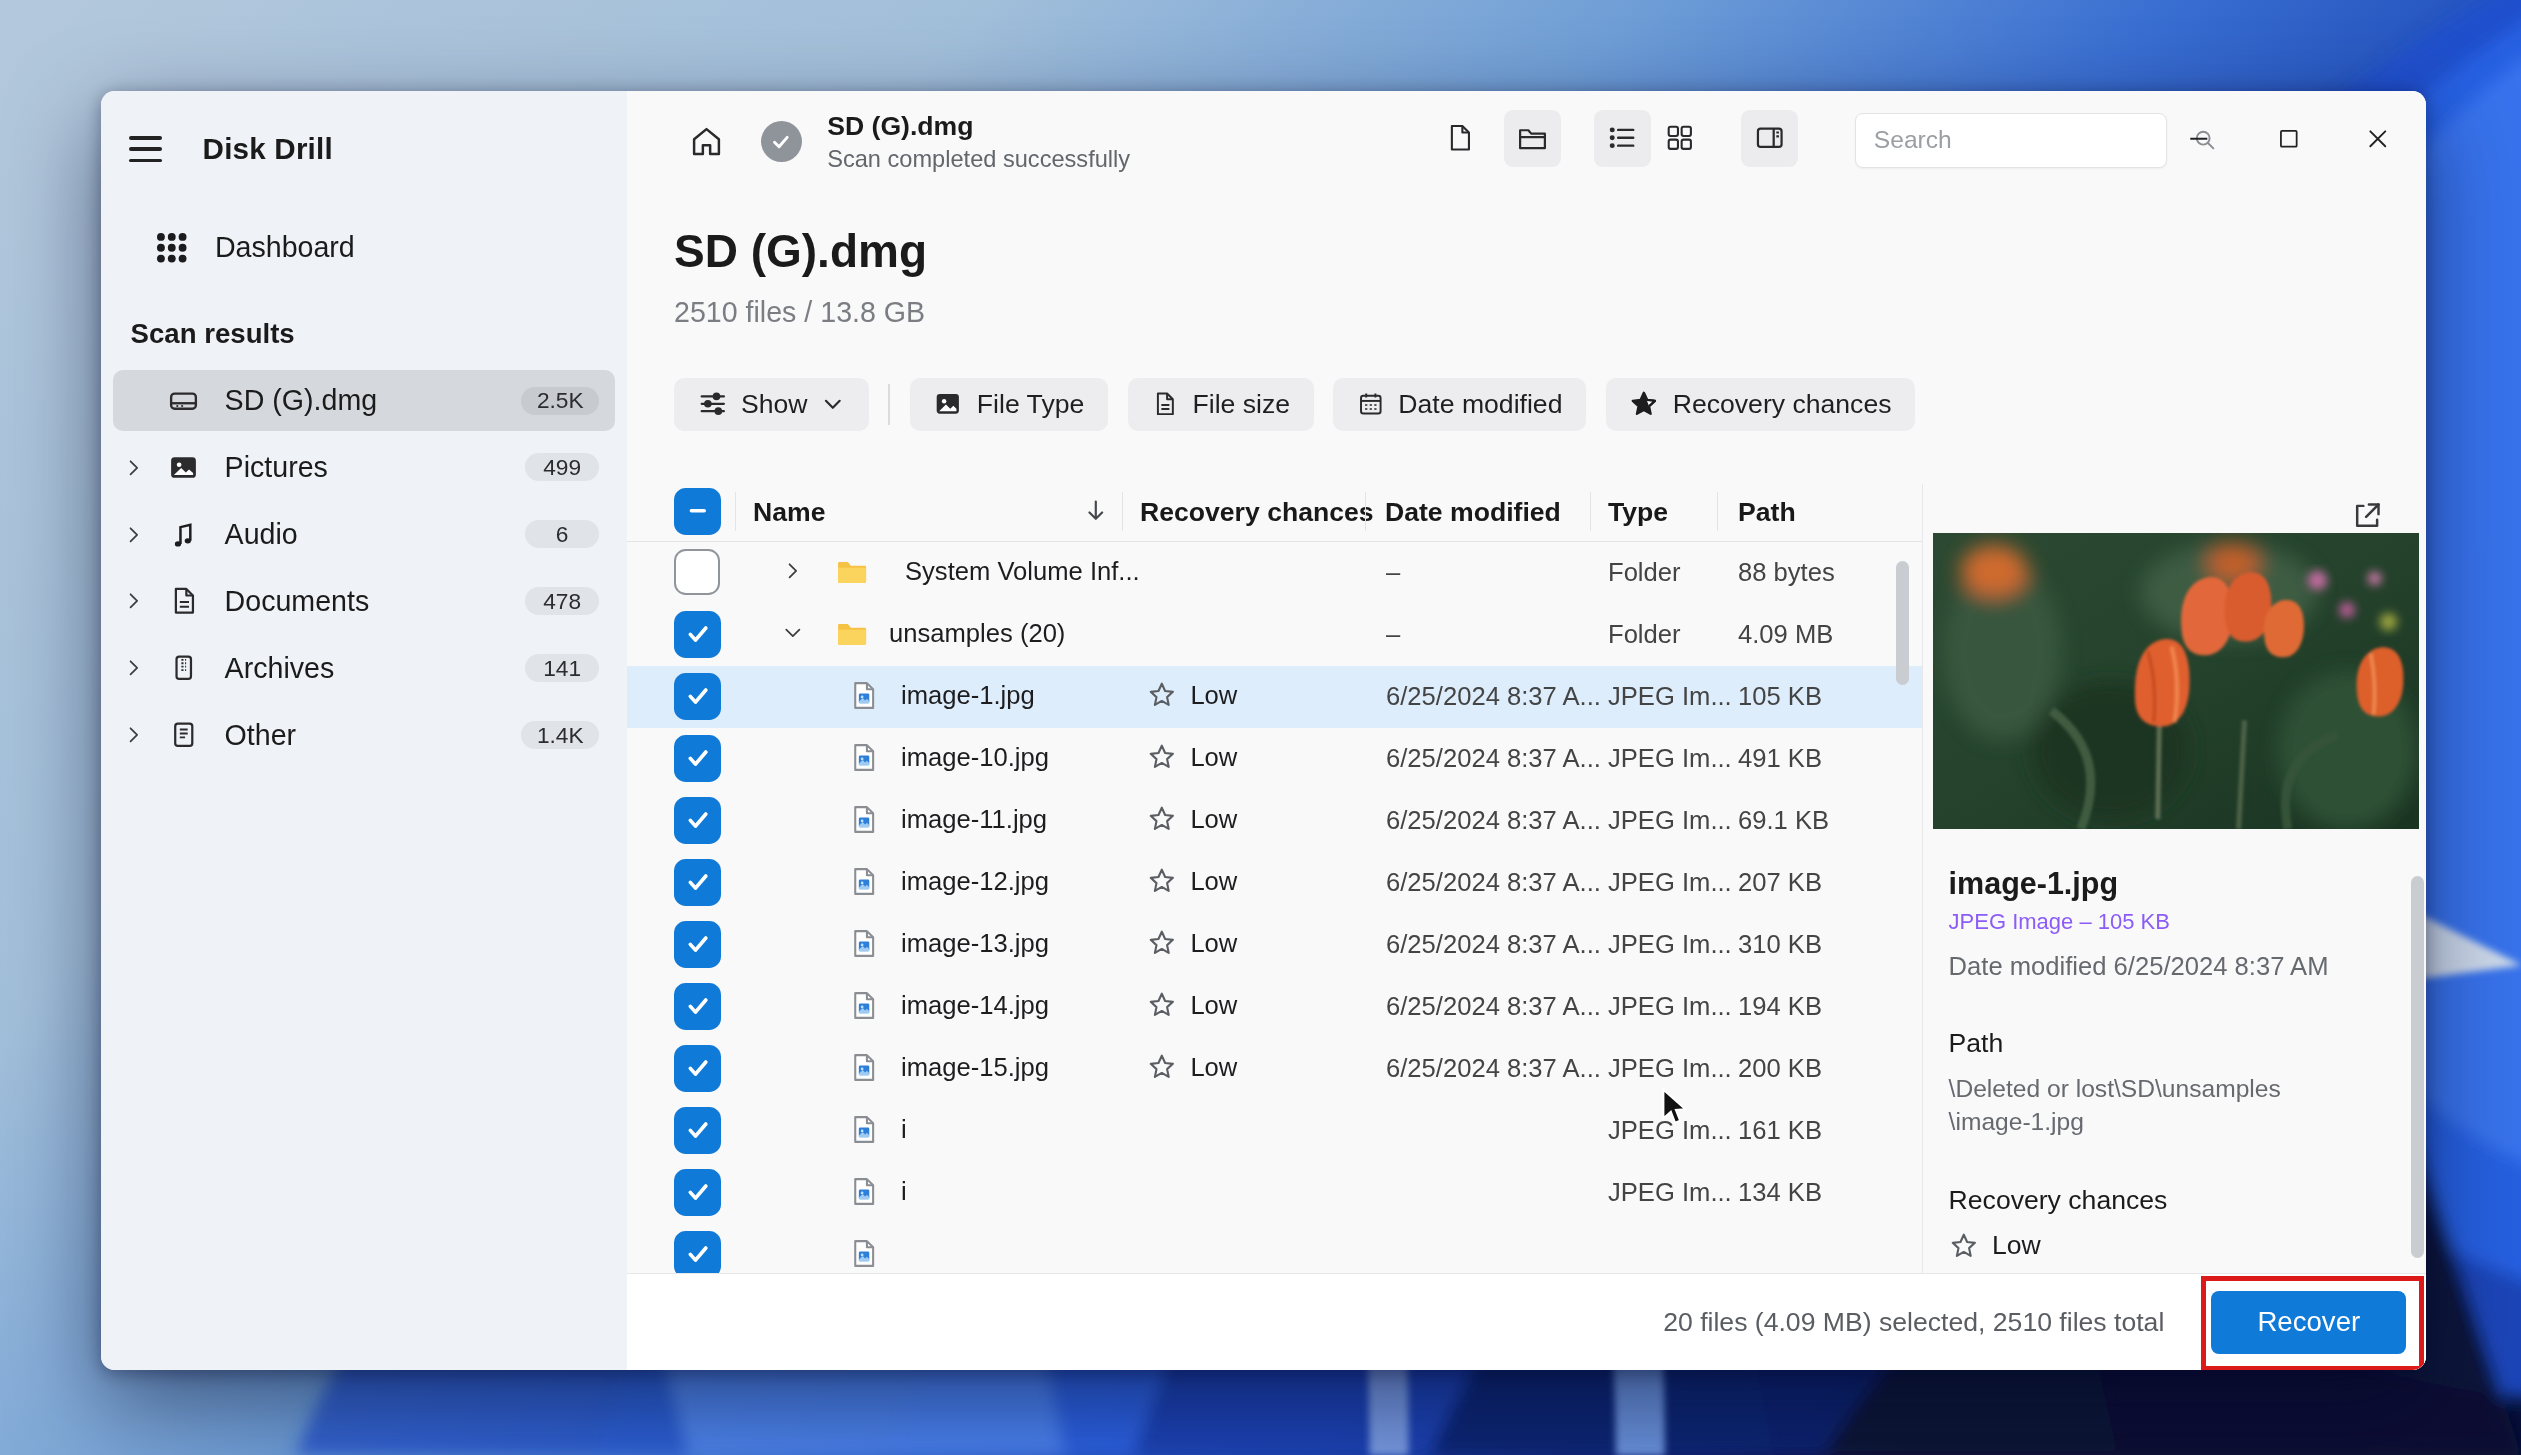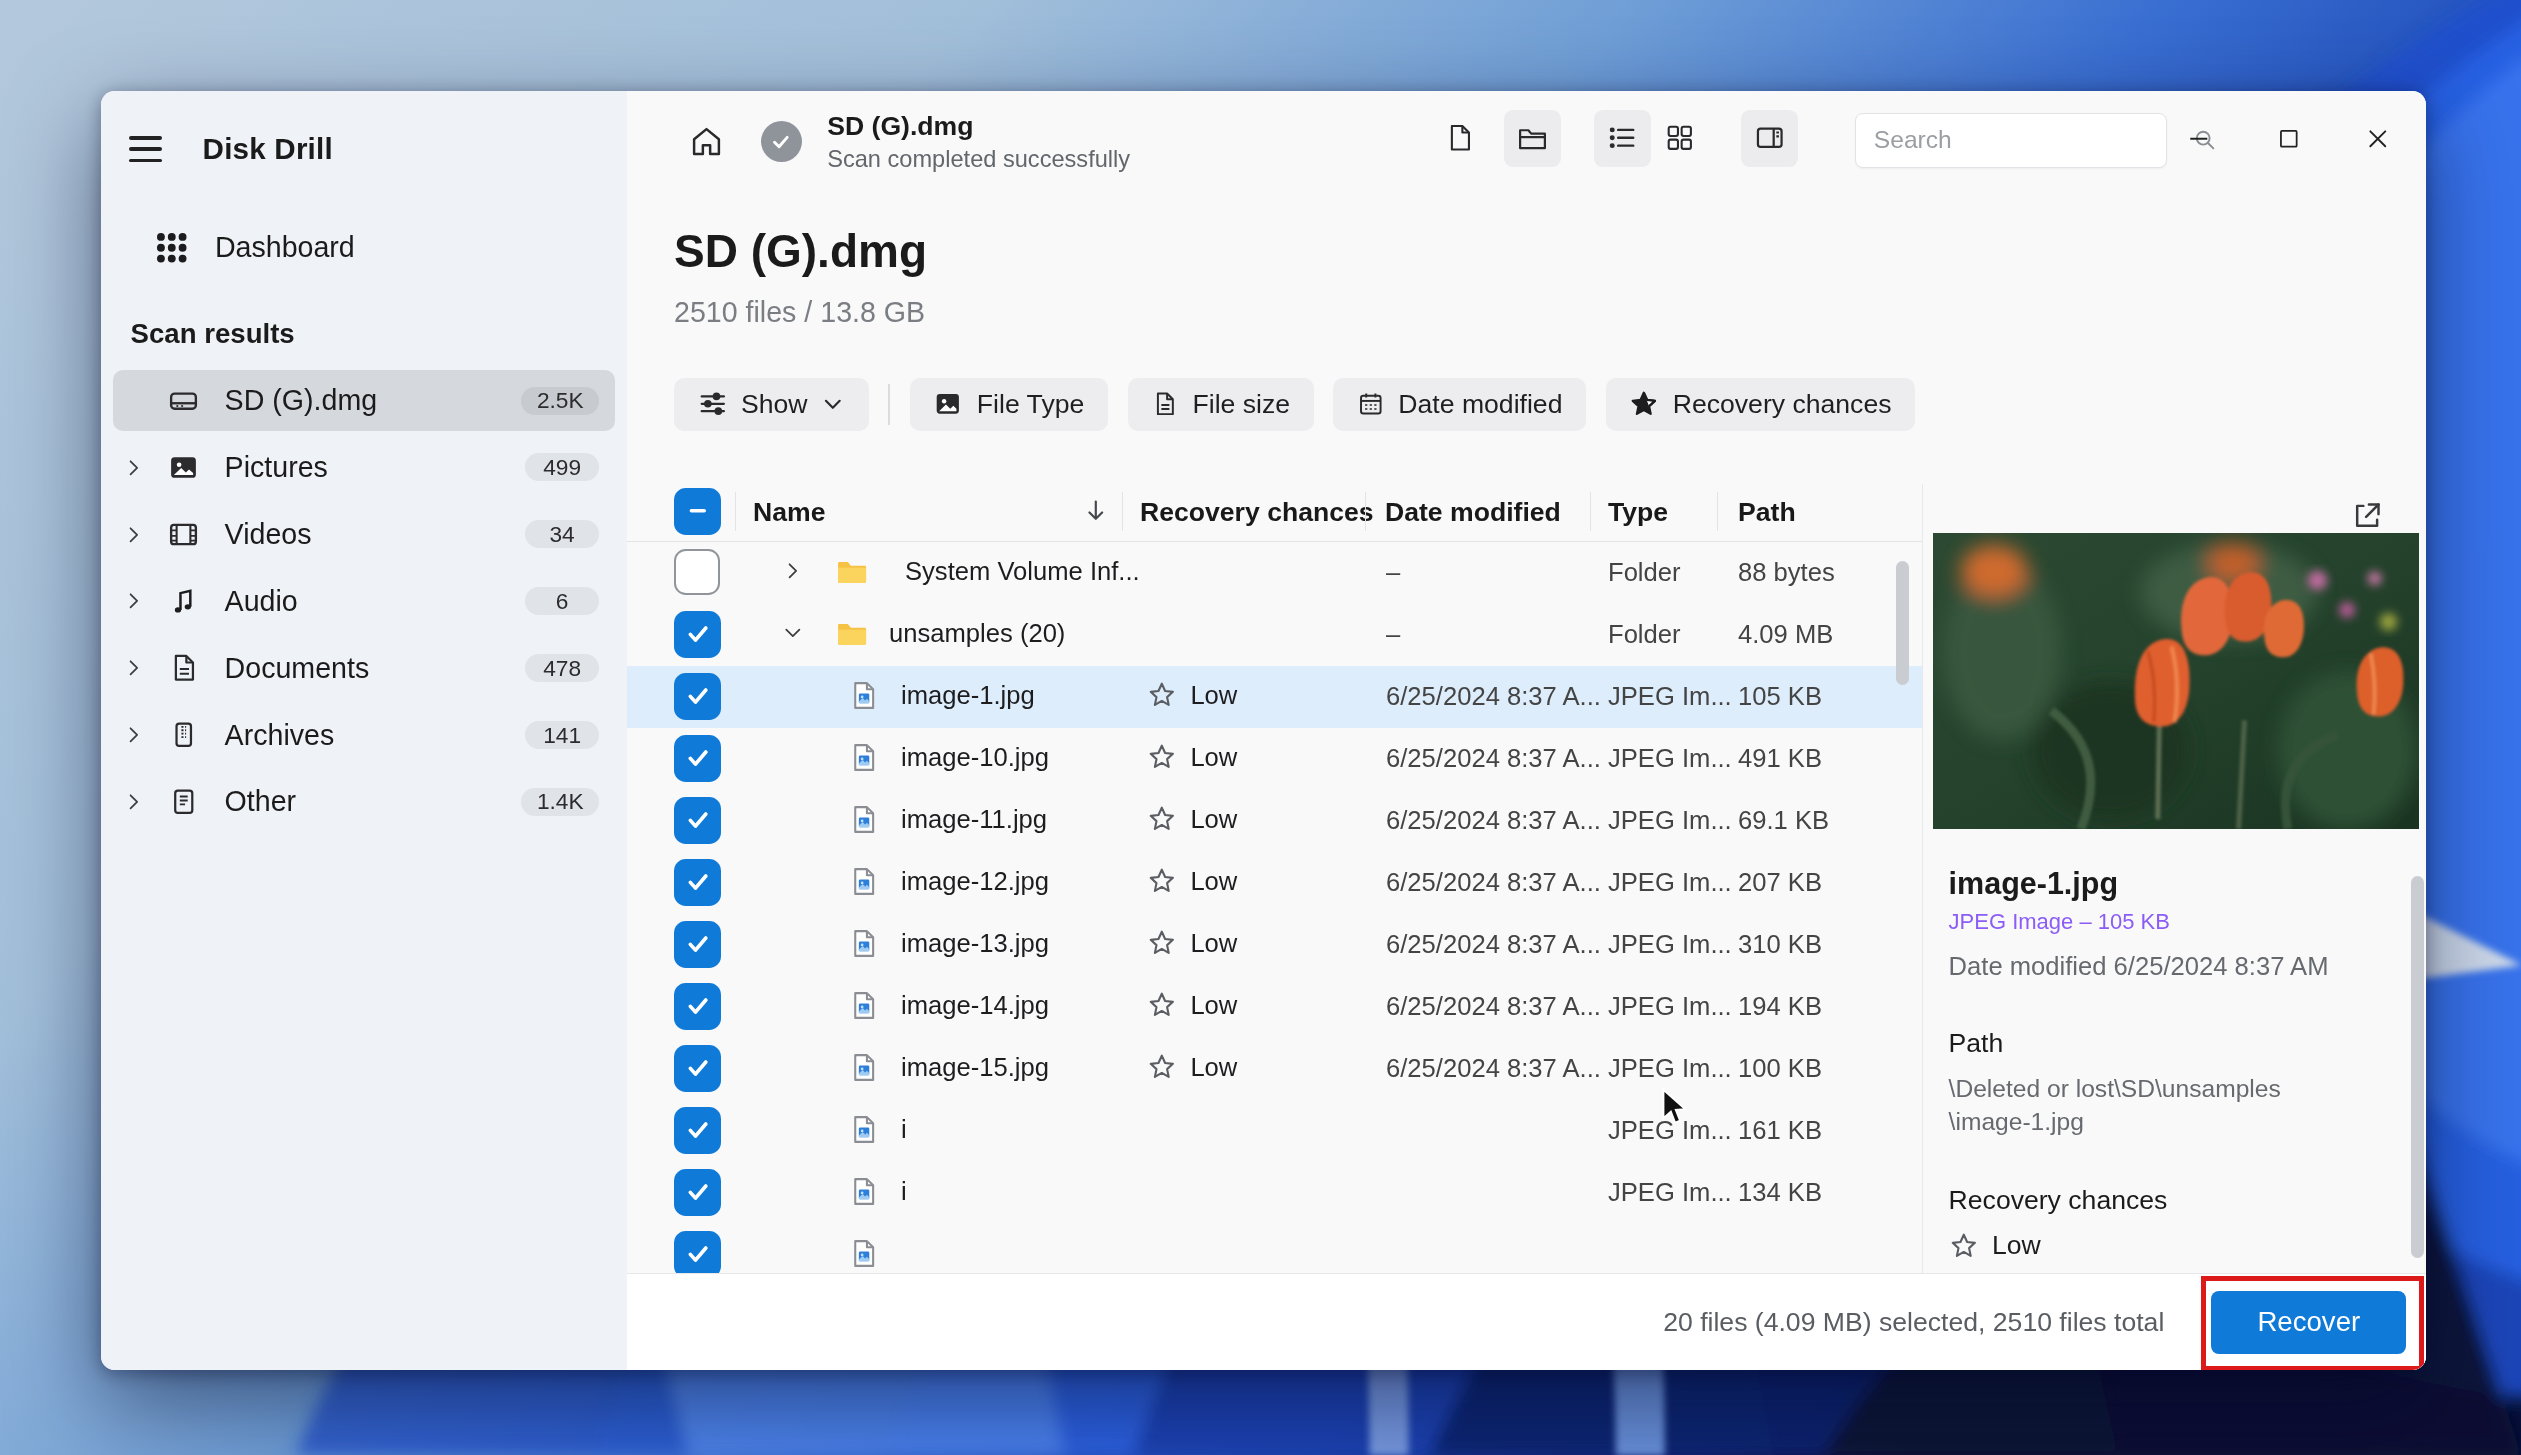--- a/index.html
+++ b/index.html
@@ -204,36 +204,20 @@
             <span class="lbl">Pictures</span>
             <span class="badge">499</span>
           </div>
           <div class="sb-item">
             <span class="chev">
               <svg width="19.7" height="19.7" viewBox="0 0 24 24">
                 <path d="M8 4 L16 12 L8 20" fill="none" stroke="#3c3c3e" stroke-width="2.1" stroke-linecap="round" stroke-linejoin="round"></path>
               </svg>
             </span>
             <span class="ic">
-              <svg width="33" height="33" viewBox="0 0 24 24">
-                <rect x="3" y="5" width="18" height="14" rx="2" fill="none" stroke="#2b2b2d" stroke-width="1.7"></rect>
-                <path d="M7 5 V19 M17 5 V19" stroke="#2b2b2d" stroke-width="1.5"></path>
-                <path d="M3 9 H7 M3 13 H7 M3 16.5 H7 M17 9 H21 M17 13 H21 M17 16.5 H21" stroke="#2b2b2d" stroke-width="1.2"></path>
-              </svg>
-            </span>
-            <span class="lbl">Videos</span>
-            <span class="badge">34</span>
-          </div>
-          <div class="sb-item">
-            <span class="chev">
-              <svg width="19.7" height="19.7" viewBox="0 0 24 24">
-                <path d="M8 4 L16 12 L8 20" fill="none" stroke="#3c3c3e" stroke-width="2.1" stroke-linecap="round" stroke-linejoin="round"></path>
-              </svg>
-            </span>
-            <span class="ic">
               <svg width="31.5" height="31.5" viewBox="0 0 24 24">
                 <path d="M9.5 19 V6.2 L17 4.5 V16.5" fill="none" stroke="#1d1d1f" stroke-width="1.9"></path>
                 <ellipse cx="7.6" cy="19" rx="2.4" ry="2" fill="#1d1d1f"></ellipse>
                 <ellipse cx="15.1" cy="16.6" rx="2.4" ry="2" fill="#1d1d1f"></ellipse>
               </svg>
             </span>
             <span class="lbl">Audio</span>
             <span class="badge">6</span>
           </div>
           <div class="sb-item">
@@ -703,21 +687,21 @@
                 <span class="cell rc" style="left: 520px; top: 14.8px;">
                   <span>
                     <svg width="29.6" height="29.6" viewBox="0 0 24 24">
                       <path d="M12 3 L14.7 8.9 L21 9.6 L16.3 13.9 L17.6 20.2 L12 17 L6.4 20.2 L7.7 13.9 L3 9.6 L9.3 8.9 Z" fill="none" stroke="#5a5d62" stroke-width="1.7" stroke-linejoin="round"></path>
                     </svg>
                   </span>
                   <span>Low</span>
                 </span>
                 <span class="cell sub" style="left: 759px; top: 16.7px;">6/25/2024 8:37 A...</span>
                 <span class="cell sub" style="left: 981px; top: 16.7px;">JPEG Im...</span>
-                <span class="cell sub" style="left: 1111px; top: 16.7px;">100 KB</span>
+                <span class="cell sub" style="left: 1111px; top: 16.7px;">200 KB</span>
               </div>
               <div class="trow">
                 <div class="cb on">
                   <svg width="27.6" height="27.6" viewBox="0 0 24 24">
                     <path d="M5.5 12.5 L10 17.5 L19 7" fill="none" stroke="#fff" stroke-width="3.2" stroke-linecap="round" stroke-linejoin="round"></path>
                   </svg>
                 </div>
                 <span class="cell" style="left: 220px; top: 13.8px;">
                   <svg width="33" height="33" viewBox="0 0 24 24">
                     <path d="M6 3 H14.5 L19 7.5 V21 H6 Z" fill="#fff" stroke="#8a8d92" stroke-width="1.5" stroke-linejoin="round"></path>

